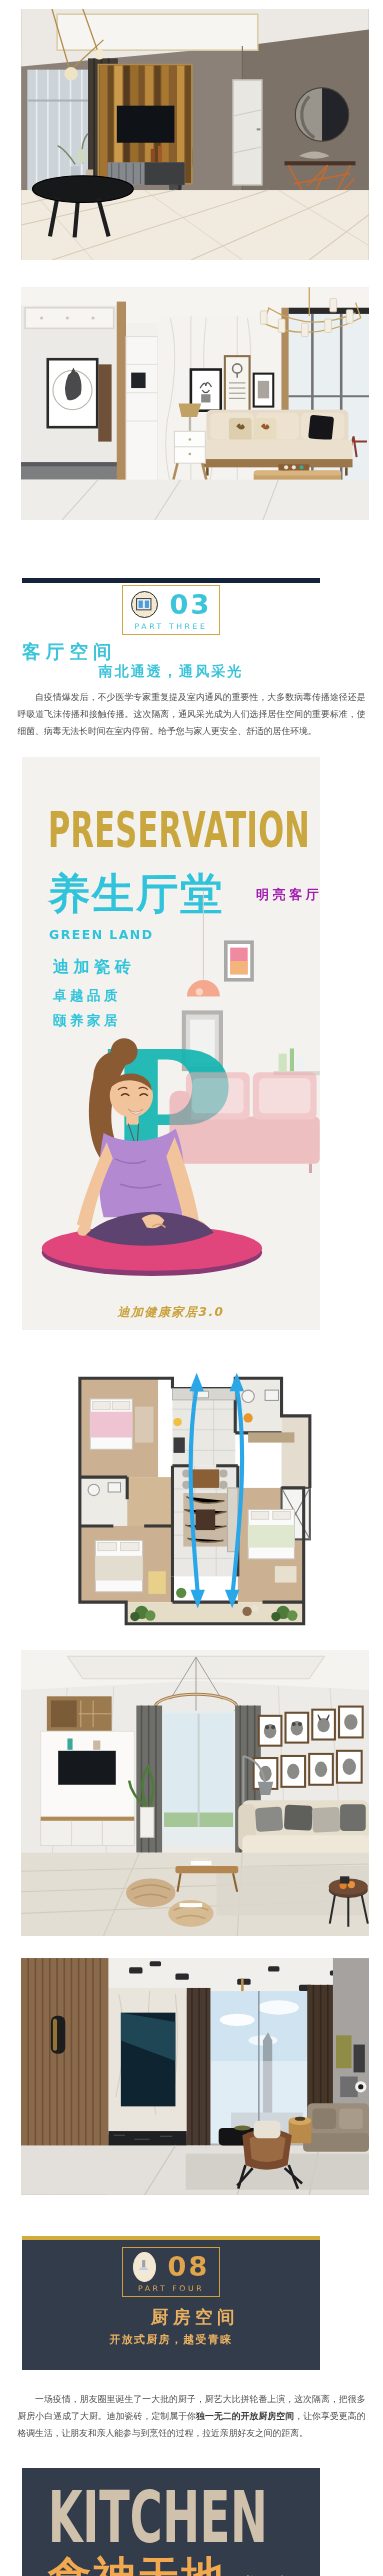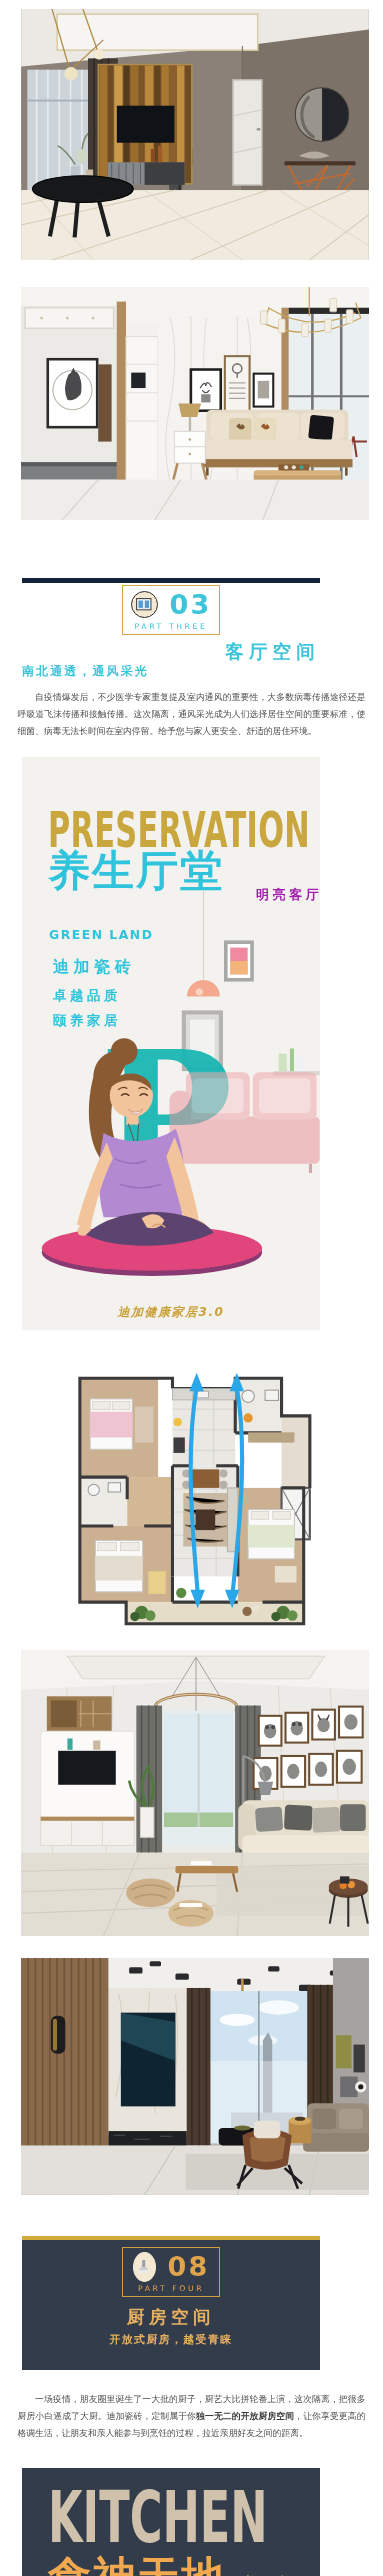--- a/index.html
+++ b/index.html
@@ -12,33 +12,33 @@
   .bar3{position:absolute;left:22px;width:298px;height:5.2px;background:#14233a;}
   .secbox{position:absolute;width:98px;height:50px;border:1px solid #d2a648;box-sizing:border-box;
           display:flex;flex-direction:column;align-items:center;justify-content:center;gap:2.1px;background:transparent;}
   .secbox .row{display:flex;align-items:center;gap:12px;}
   .badge-circle{width:27px;height:27px;border-radius:50%;background:#f3e8d2;border:1.5px solid #2c2c2c;
           display:flex;align-items:center;justify-content:center;box-sizing:border-box;}
   .badge-oval{width:23px;height:30px;border-radius:50%;background:#f3e8d2;border:1.5px solid #f3e8d2;
           display:flex;align-items:center;justify-content:center;box-sizing:border-box;}
   .num3{font-size:27px;font-weight:bold;color:#3cc4da;letter-spacing:2.1px;}
   .part3{font-size:7.7px;color:#3cc4da;letter-spacing:2.6px;}
-  .title3{position:absolute;left:22px;width:298px;text-align:right;font-size:18.5px;font-weight:bold;
+  .title3{position:absolute;left:22px;width:298px;text-align:left;font-size:18.5px;font-weight:bold;
           color:#3cc4da;letter-spacing:5.2px;}
-  .sub3{position:absolute;left:22px;width:298px;text-align:left;font-size:12px;font-weight:bold;
+  .sub3{position:absolute;left:22px;width:298px;text-align:center;font-size:14px;font-weight:bold;
           color:#3cc4da;letter-spacing:2.1px;}
   .para{position:absolute;left:17.5px;width:348px;font-size:8.8px;line-height:1.95;color:#4d4d4d;
         text-align:justify;text-indent:2em;}
   
   .poster{position:absolute;left:22px;width:298px;overflow:hidden;}
   #poster1{background:#f4f2ef;}
   #poster2{background:#333c4b;}
   .p1-en{position:absolute;left:26px;top:45px;font-size:49px;font-weight:bold;color:#c9a63e;
          transform:scaleX(.62);transform-origin:left top;white-space:nowrap;letter-spacing:0.5px;}
-  .p1-cn{position:absolute;left:26px;top:86px;font-size:42px;font-weight:bold;color:#2fc4db;letter-spacing:2.1px;white-space:nowrap;}
+  .p1-cn{position:absolute;left:26px;top:109px;font-size:42px;font-weight:bold;color:#2fc4db;letter-spacing:2.1px;white-space:nowrap;}
   .p1-tag{position:absolute;left:206px;top:129px;font-size:13px;font-weight:bold;color:#a21caf;letter-spacing:3.6px;white-space:nowrap;padding-left:28px;}
   .p1-brand{position:absolute;left:27px;top:170px;font-size:12.4px;font-weight:bold;color:#2fc4db;letter-spacing:1.5px;}
   .p1-l1{position:absolute;left:31px;top:200px;font-size:16px;font-weight:bold;color:#2fc4db;letter-spacing:4.6px;}
   .p1-l2{position:absolute;left:31px;top:230px;font-size:13.4px;font-weight:bold;color:#2fc4db;letter-spacing:3.6px;}
   .p1-l3{position:absolute;left:31px;top:255px;font-size:13.4px;font-weight:bold;color:#2fc4db;letter-spacing:3.6px;}
   .caption{position:absolute;left:0;width:100%;text-align:center;font-size:12px;font-weight:bold;
            color:#c9a23c;letter-spacing:1.5px;font-style:italic;}
   .p2-en{position:absolute;left:26px;top:7.2px;font-size:72px;font-weight:bold;color:#cfc1ab;
          transform:scaleX(.62);transform-origin:left top;white-space:nowrap;}
   .p2-cn{position:absolute;left:26px;top:81px;font-size:43px;font-weight:bold;color:#f2a84e;letter-spacing:1.5px;white-space:nowrap;}
@@ -813,21 +813,21 @@
           <svg width="13.4" height="15.5" viewBox="0 0 26 30">
             <rect x="10" y="2" width="6" height="14" fill="#9aa0ac"></rect>
             <polygon points="4,22 22,22 19,16 7,16" fill="#c9ccd3"></polygon>
             <rect x="3" y="22" width="20" height="4" rx="1.5" fill="#e8eaee"></rect>
           </svg>
         </span>
         <span class="num4">08</span>
       </div>
       <div class="part4">PART FOUR</div>
     </div>
-    <div class="title4" style="top:69px;">厨房空间</div>
+    <div class="title4" style="top:69px;margin-left:24px;">厨房空间</div>
     <div class="sub4" style="top:97px;">开放式厨房，越受青睐</div>
   </div>
   <p class="para" style="top:2391px;margin:0;font-family:Liberation Serif, serif;"><span>一场疫情，朋友圈里诞生了一大批的厨子，厨艺大比拼轮番上演，这次隔离，把很多厨房小白逼成了大厨。迪加瓷砖，定制属于你</span><span class="b">独一无二的开放厨房空间</span><span>，让你享受更高的格调生活，让朋友和亲人能参与到烹饪的过程，拉近亲朋好友之间的距离。</span></p>
 
   <div class="poster" id="poster2" style="top:2468px;height:555px;">
     <div class="p2-en">KITCHEN</div>
     <div class="p2-cn">食神天地</div>
     <div class="p2-tag">最美厨房</div>
 
   </div>

